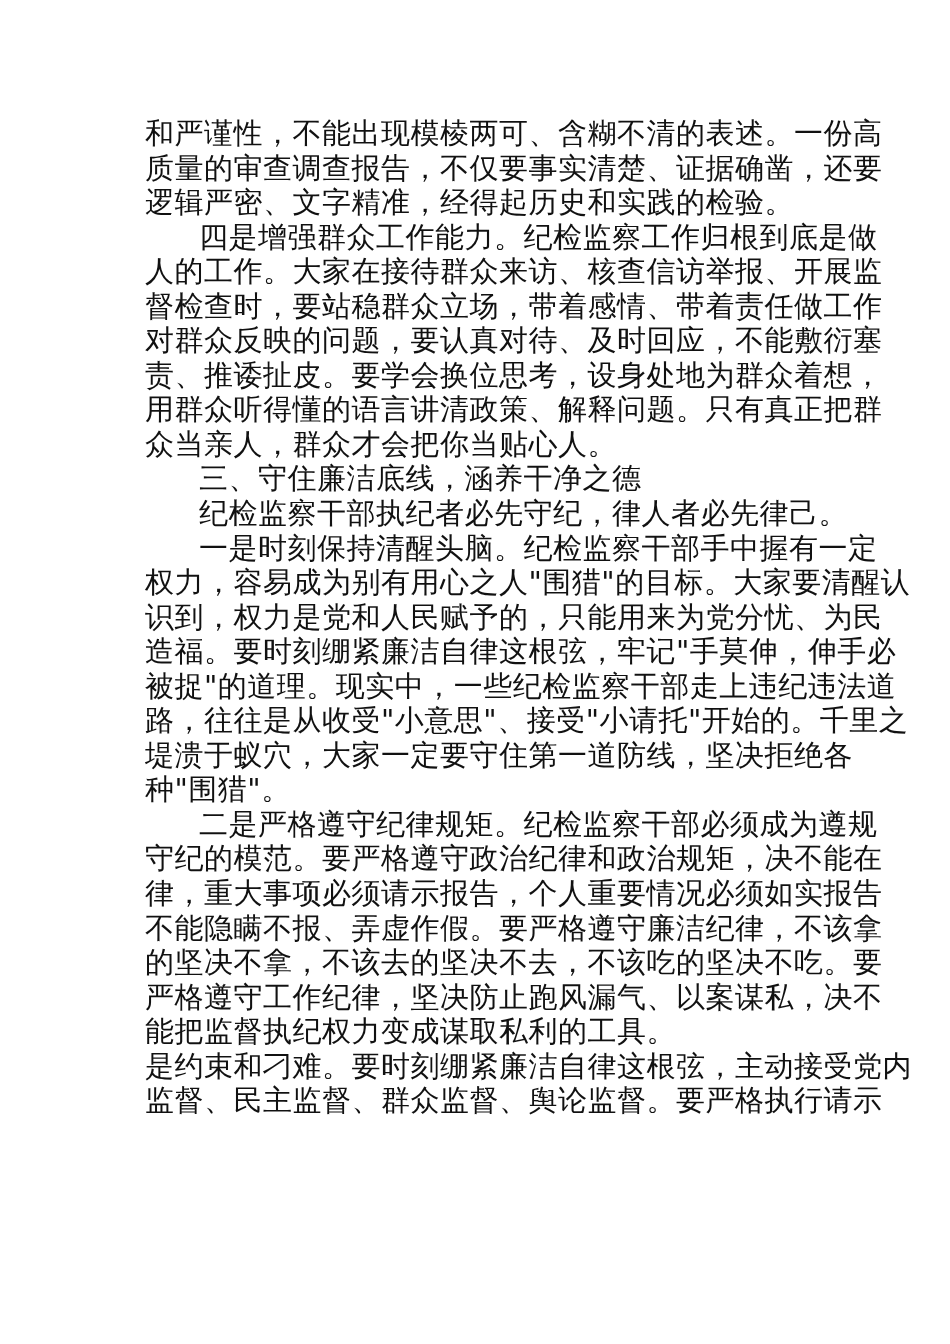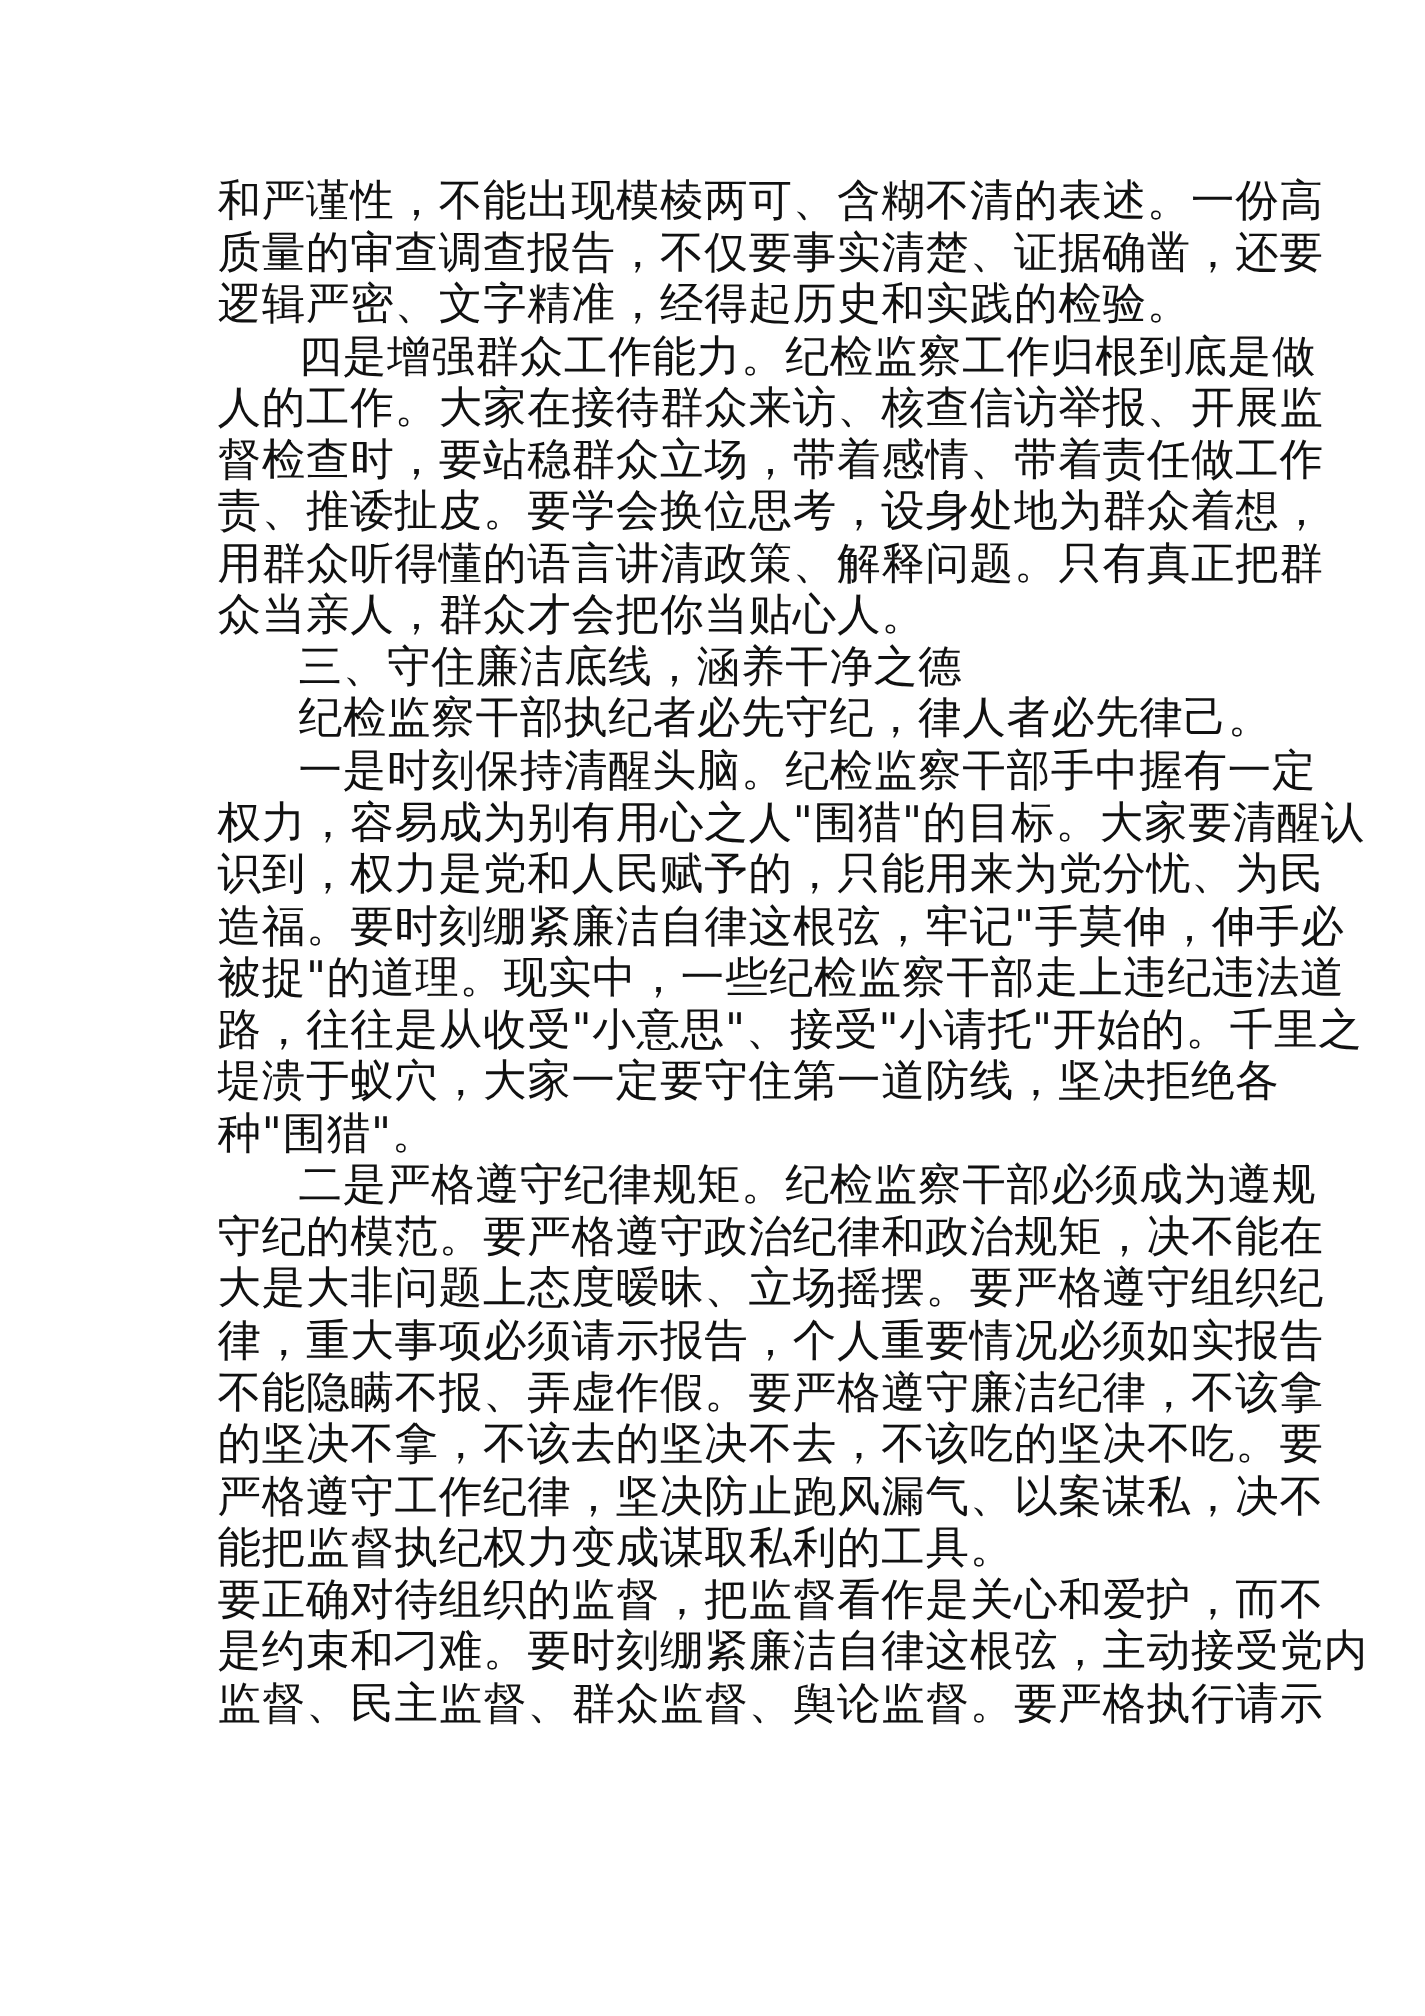--- a/index.html
+++ b/index.html
@@ -39,37 +39,36 @@
 </head>
 <body>
 
 <div class="page" id="page">
     <div class="line"><span class="bold"></span><span>和严谨性，不能出现模棱两可、含糊不清的表述。一份高</span></div>
     <div class="line"><span class="bold"></span><span>质量的审查调查报告，不仅要事实清楚、证据确凿，还要</span></div>
     <div class="line"><span class="bold"></span><span>逻辑严密、文字精准，经得起历史和实践的检验。</span></div>
     <div class="line indent"><span class="bold">四是增强群众工作能力。</span><span>纪检监察工作归根到底是做</span></div>
     <div class="line"><span class="bold"></span><span>人的工作。大家在接待群众来访、核查信访举报、开展监</span></div>
     <div class="line"><span class="bold"></span><span>督检查时，要站稳群众立场，带着感情、带着责任做工作</span></div>
+    <div class="line"><span class="bold"></span><span>对群众反映的问题，要认真对待、及时回应，不能敷衍塞</span></div>
     <div class="line"><span class="bold"></span><span>责、推诿扯皮。要学会换位思考，设身处地为群众着想，</span></div>
     <div class="line"><span class="bold"></span><span>用群众听得懂的语言讲清政策、解释问题。只有真正把群</span></div>
     <div class="line"><span class="bold"></span><span>众当亲人，群众才会把你当贴心人。</span></div>
     <div class="line indent"><span class="bold"></span><span>三、守住廉洁底线，涵养干净之德</span></div>
     <div class="line indent"><span class="bold"></span><span>纪检监察干部执纪者必先守纪，律人者必先律己。</span></div>
     <div class="line indent"><span class="bold">一是时刻保持清醒头脑。</span><span>纪检监察干部手中握有一定</span></div>
     <div class="line"><span class="bold"></span><span>权力，容易成为别有用心之人"围猎"的目标。大家要清醒认</span></div>
     <div class="line"><span class="bold"></span><span>识到，权力是党和人民赋予的，只能用来为党分忧、为民</span></div>
     <div class="line"><span class="bold"></span><span>造福。要时刻绷紧廉洁自律这根弦，牢记"手莫伸，伸手必</span></div>
     <div class="line"><span class="bold"></span><span>被捉"的道理。现实中，一些纪检监察干部走上违纪违法道</span></div>
     <div class="line"><span class="bold"></span><span>路，往往是从收受"小意思"、接受"小请托"开始的。千里之</span></div>
     <div class="line"><span class="bold"></span><span>堤溃于蚁穴，大家一定要守住第一道防线，坚决拒绝各</span></div>
     <div class="line"><span class="bold"></span><span>种"围猎"。</span></div>
     <div class="line indent"><span class="bold">二是严格遵守纪律规矩。</span><span>纪检监察干部必须成为遵规</span></div>
     <div class="line"><span class="bold"></span><span>守纪的模范。要严格遵守政治纪律和政治规矩，决不能在</span></div>
-    <div class="line"><span class="bold"></span><span>大是大非问题上态度暧昧、立场摇摆。要严格遵守组织纪</span></div>
     <div class="line"><span class="bold"></span><span>律，重大事项必须请示报告，个人重要情况必须如实报告</span></div>
     <div class="line"><span class="bold"></span><span>不能隐瞒不报、弄虚作假。要严格遵守廉洁纪律，不该拿</span></div>
     <div class="line"><span class="bold"></span><span>的坚决不拿，不该去的坚决不去，不该吃的坚决不吃。要</span></div>
     <div class="line"><span class="bold"></span><span>严格遵守工作纪律，坚决防止跑风漏气、以案谋私，决不</span></div>
     <div class="line"><span class="bold"></span><span>能把监督执纪权力变成谋取私利的工具。</span></div>
-    <div class="line"><span class="bold"></span><span>要正确对待组织的监督，把监督看作是关心和爱护，而不</span></div>
     <div class="line"><span class="bold"></span><span>是约束和刁难。要时刻绷紧廉洁自律这根弦，主动接受党内</span></div>
     <div class="line"><span class="bold"></span><span>监督、民主监督、群众监督、舆论监督。要严格执行请示</span></div>
   </div>
 
 </body></html>

